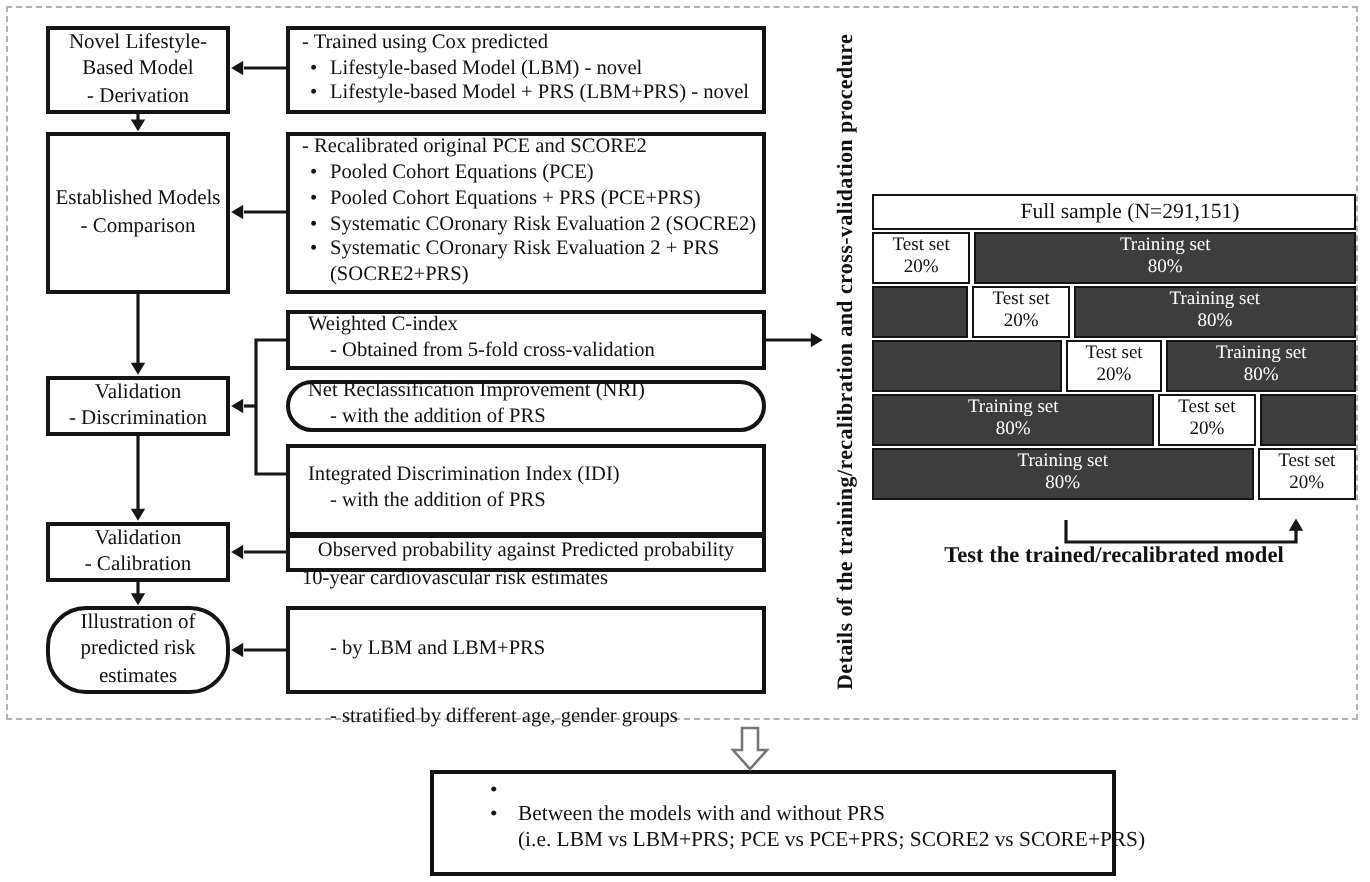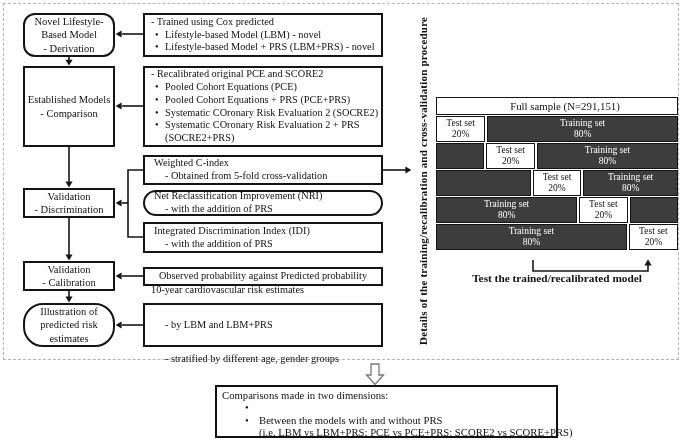--- a/index.html
+++ b/index.html
@@ -45,21 +45,21 @@
   .footer-box .cont{padding-left:42px;white-space:nowrap;}
   svg.overlay{position:absolute;left:0;top:0;pointer-events:none;}
 </style>
 </head>
 <body>
 
 <div id="fig">
 
   <div class="dashed"></div>
 
-  <div class="box stage" style="top:13px;height:44px;border-radius:12px;">Novel Lifestyle-
+  <div class="box stage" style="top:13px;height:44px;">Novel Lifestyle-
 Based Model
 - Derivation</div>
   <div class="box stage" style="top:66px;height:81px;">Established Models
 - Comparison</div>
   <div class="box stage" style="top:188px;height:30px;">Validation
 - Discrimination</div>
   <div class="box stage" style="top:261px;height:30px;">Validation
 - Calibration</div>
   <div class="box stage" style="top:303px;height:44px;border-radius:20px;">Illustration of
 predicted risk
@@ -101,21 +101,21 @@
   <div class="box desc" style="top:155px;height:30px;">
     <div class="ttl">Weighted C-index</div>
     <div class="sub">- Obtained from 5-fold cross-validation</div>
   </div>
 
   <div class="box desc" style="top:190px;height:26px;border-radius:14px;">
     <div class="ttl">Net Reclassification Improvement (NRI)</div>
     <div class="sub">- with the addition of PRS</div>
   </div>
 
-  <div class="box desc" style="top:222px;height:31px;font-family:Liberation Serif, serif;">
+  <div class="box desc" style="top:222px;height:46px;font-family:Liberation Serif, serif;">
     <div class="ttl">Integrated Discrimination Index (IDI)</div>
     <div class="sub">- with the addition of PRS</div>
   </div>
 
   <div class="box desc" style="top:267px;height:19px;">
     <div class="center">Observed probability against Predicted probability</div>
   </div>
 
   <div class="box desc" style="top:303px;height:44px;gap:22px;">
     <div class="ln">10-year cardiovascular risk estimates</div>
@@ -157,21 +157,20 @@
     <div class="cv-row">
       <div class="cell dark f80">Training set
 80%</div>
       <div class="cell white f20">Test set
 20%</div>
     </div>
   </div>
   <div class="cv-caption">Test the trained/recalibrated model</div>
 
   <div class="footer-box">
-    <div class="l0">Comparisons made in two dimensions:</div>
     <div class="bl">
       <span class="g">•</span>
     </div>
     <div class="bl">
       <span class="g">•</span>
       <span>Between the models with and without PRS</span>
     </div>
     <div class="cont">(i.e. LBM vs LBM+PRS; PCE vs PCE+PRS; SCORE2 vs SCORE+PRS)</div>
   </div>
 

